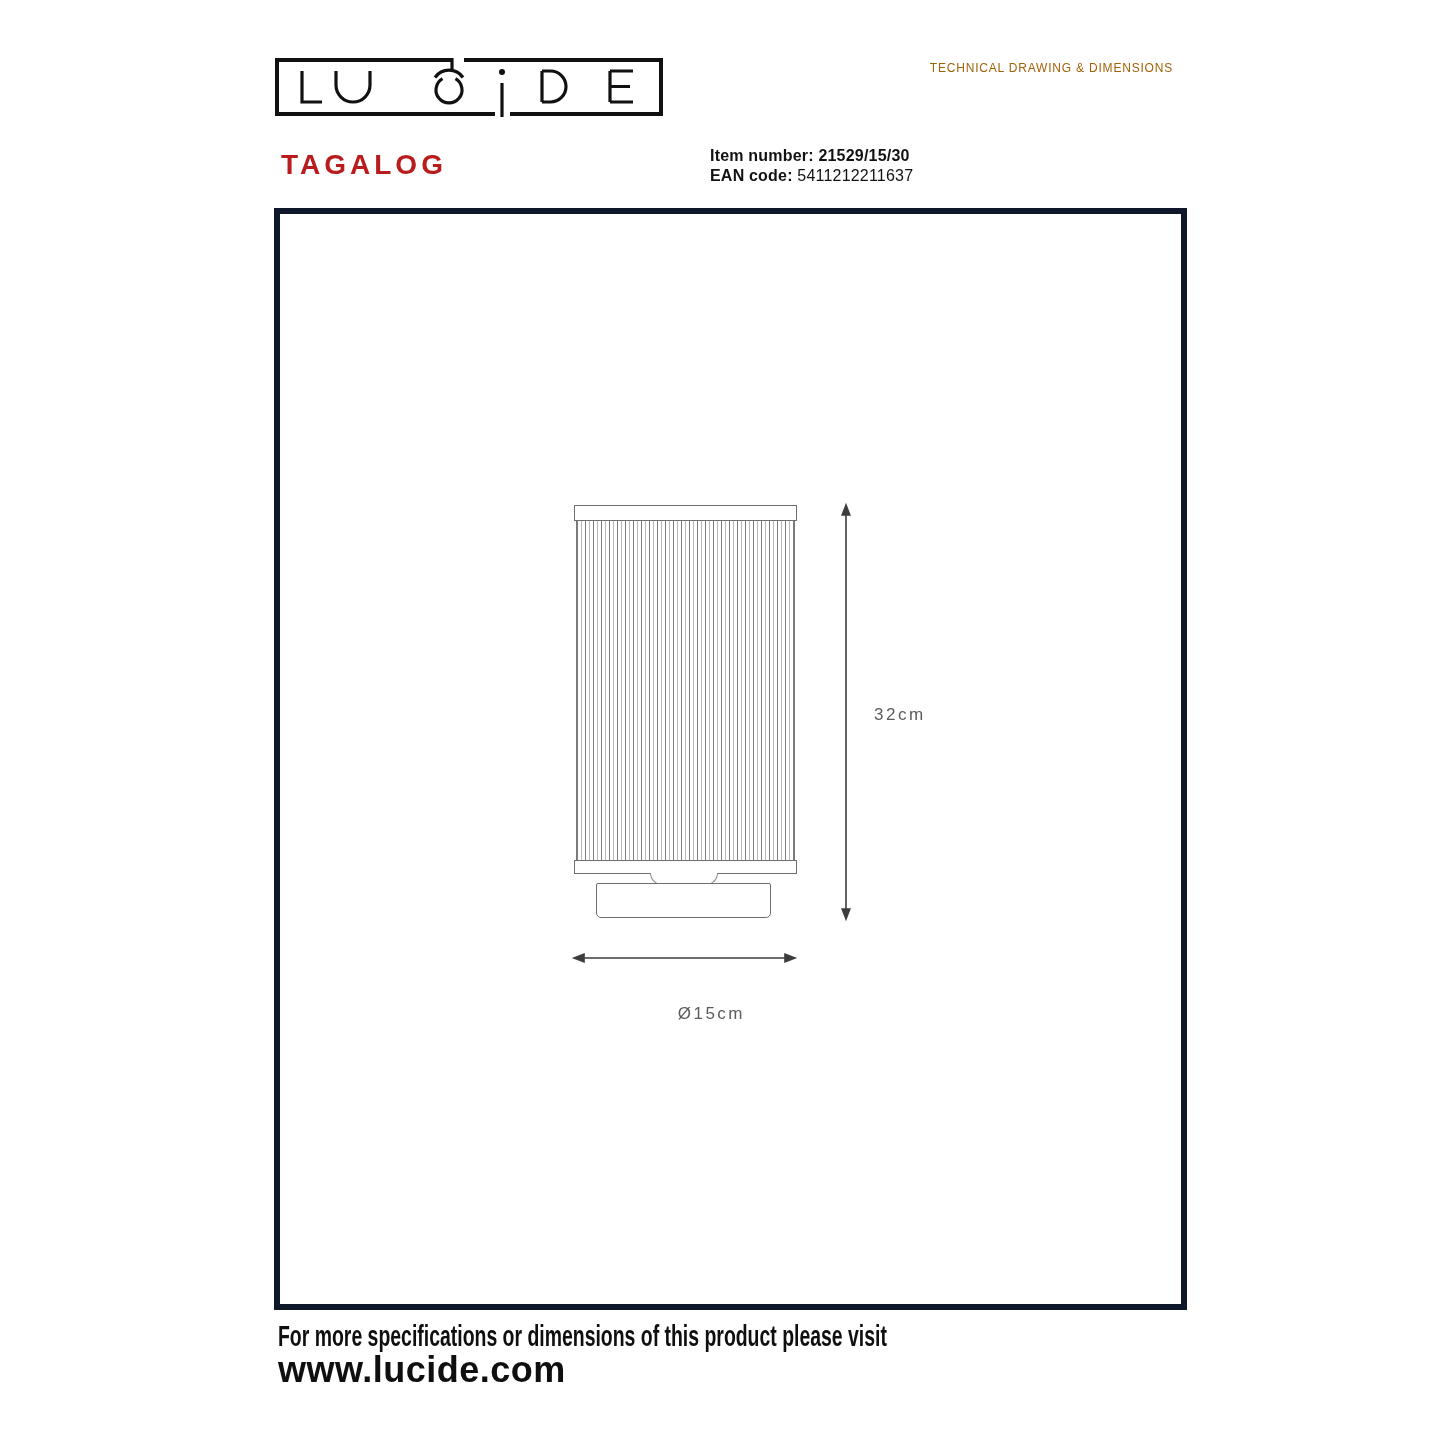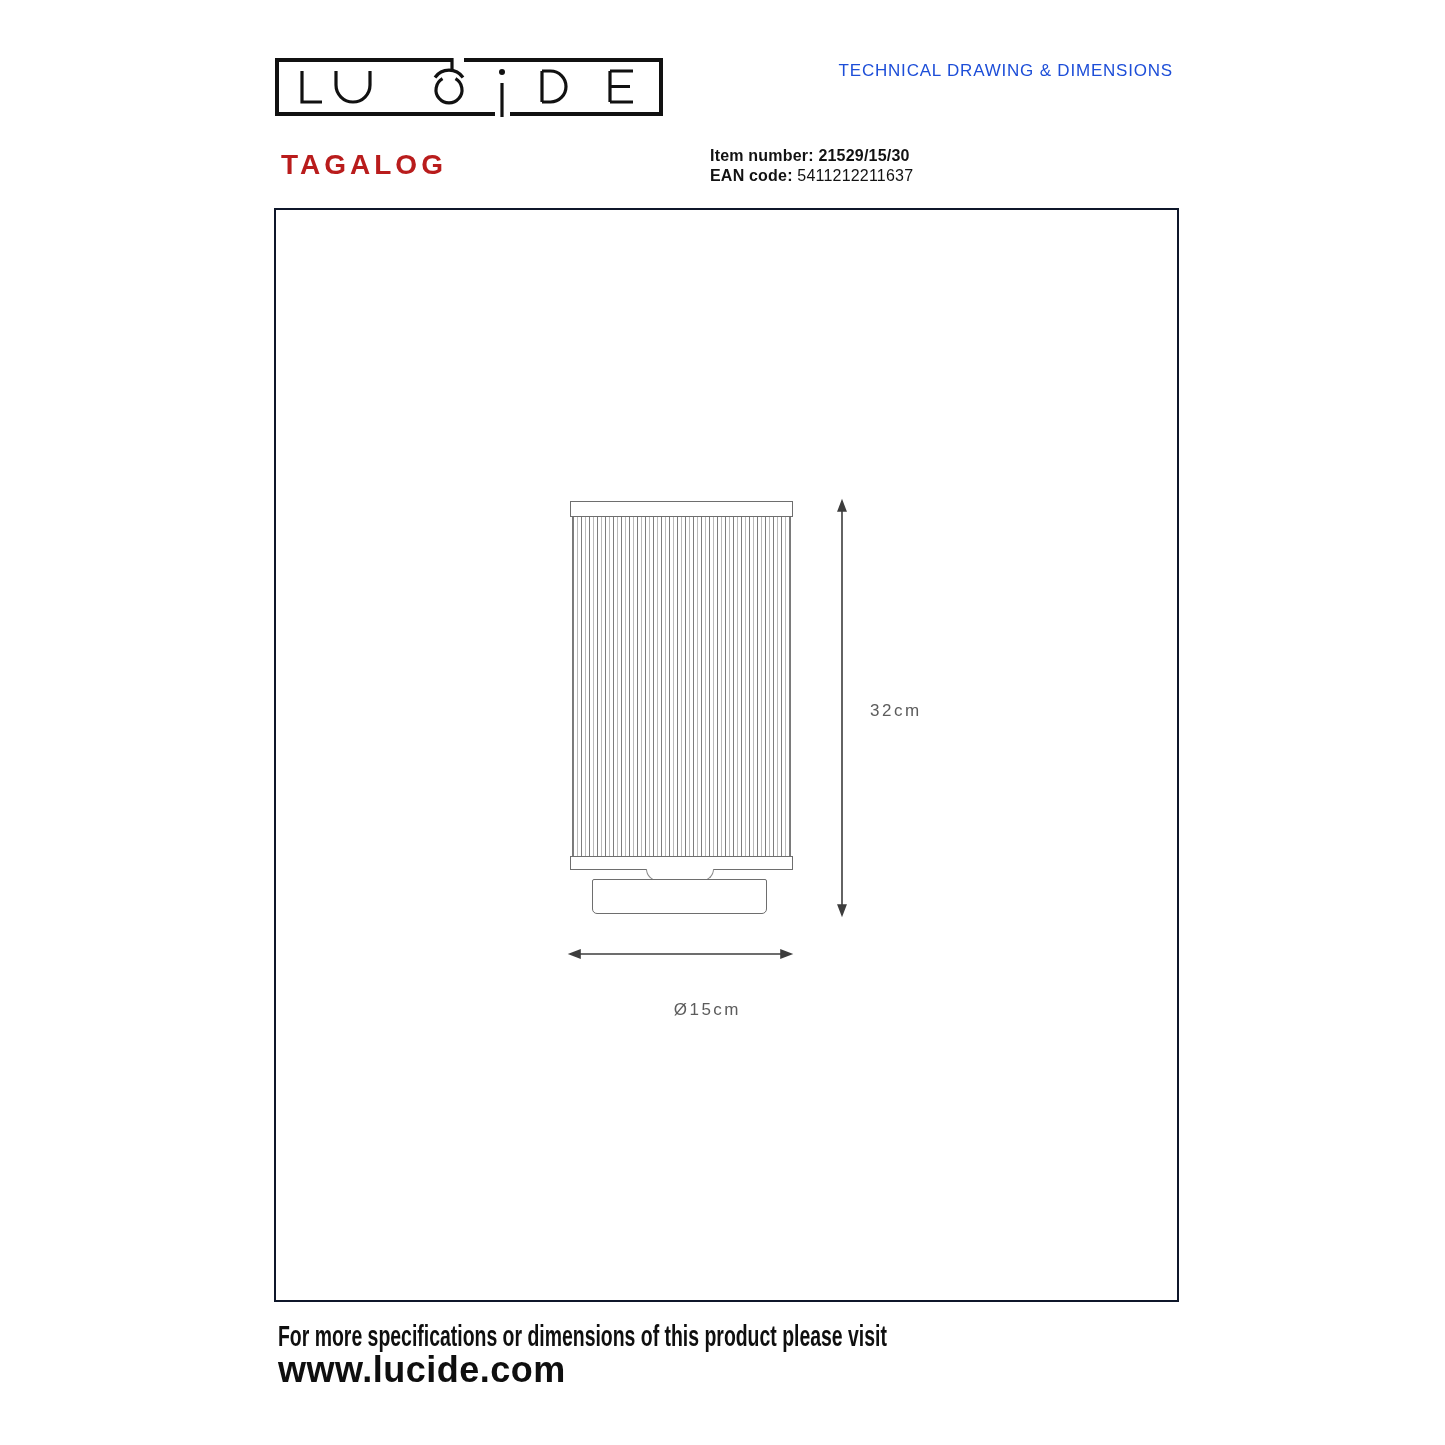--- a/index.html
+++ b/index.html
@@ -5,39 +5,39 @@
   html,body{margin:0;padding:0;background:#fff;}
   .page{
     position:relative;width:1445px;height:1445px;background:#ffffff;
     font-family:"Liberation Sans","DejaVu Sans",sans-serif;color:#111;
     overflow:hidden;
   }
   
   .logo-svg{position:absolute;left:274px;top:56px;width:391px;height:63px;}
   .doc-title{
     position:absolute;right:272px;top:61px;
-    font-size:17px;letter-spacing:0.8px;color:#1d4ed8;white-space:nowrap;
+    font-size:12px;letter-spacing:0.8px;color:#a16207;white-space:nowrap;
   }
   .product-name{
     position:absolute;left:281px;top:151px;
     font-size:28px;font-weight:bold;letter-spacing:4px;color:#b91c1c;line-height:1;
     white-space:nowrap;
   }
   .meta{
     position:absolute;left:710px;top:146px;
     font-size:16px;line-height:20px;letter-spacing:0.2px;color:#121212;
     white-space:nowrap;
   }
   .meta .lbl{font-weight:bold;}
   .meta .val-bold{font-weight:bold;}
   .meta .val-reg{font-weight:normal;}
   
   .drawing-frame{
     position:absolute;left:274px;top:208px;width:901px;height:1090px;
-    border:2px solid #0f172a;background:#fff;
+    border:6px solid #0f172a;background:#fff;
   }
   .drawing-frame *{position:absolute;box-sizing:border-box;}
   .shade-top-band{
     left:294px;top:291px;width:223px;height:16px;
     border:1px solid #6e6e6e;background:#fff;
   }
   .shade-body{
     left:296px;top:307px;width:219px;height:339px;
     border-left:1px solid #7a7a7a;border-right:1px solid #7a7a7a;
     background-image:

